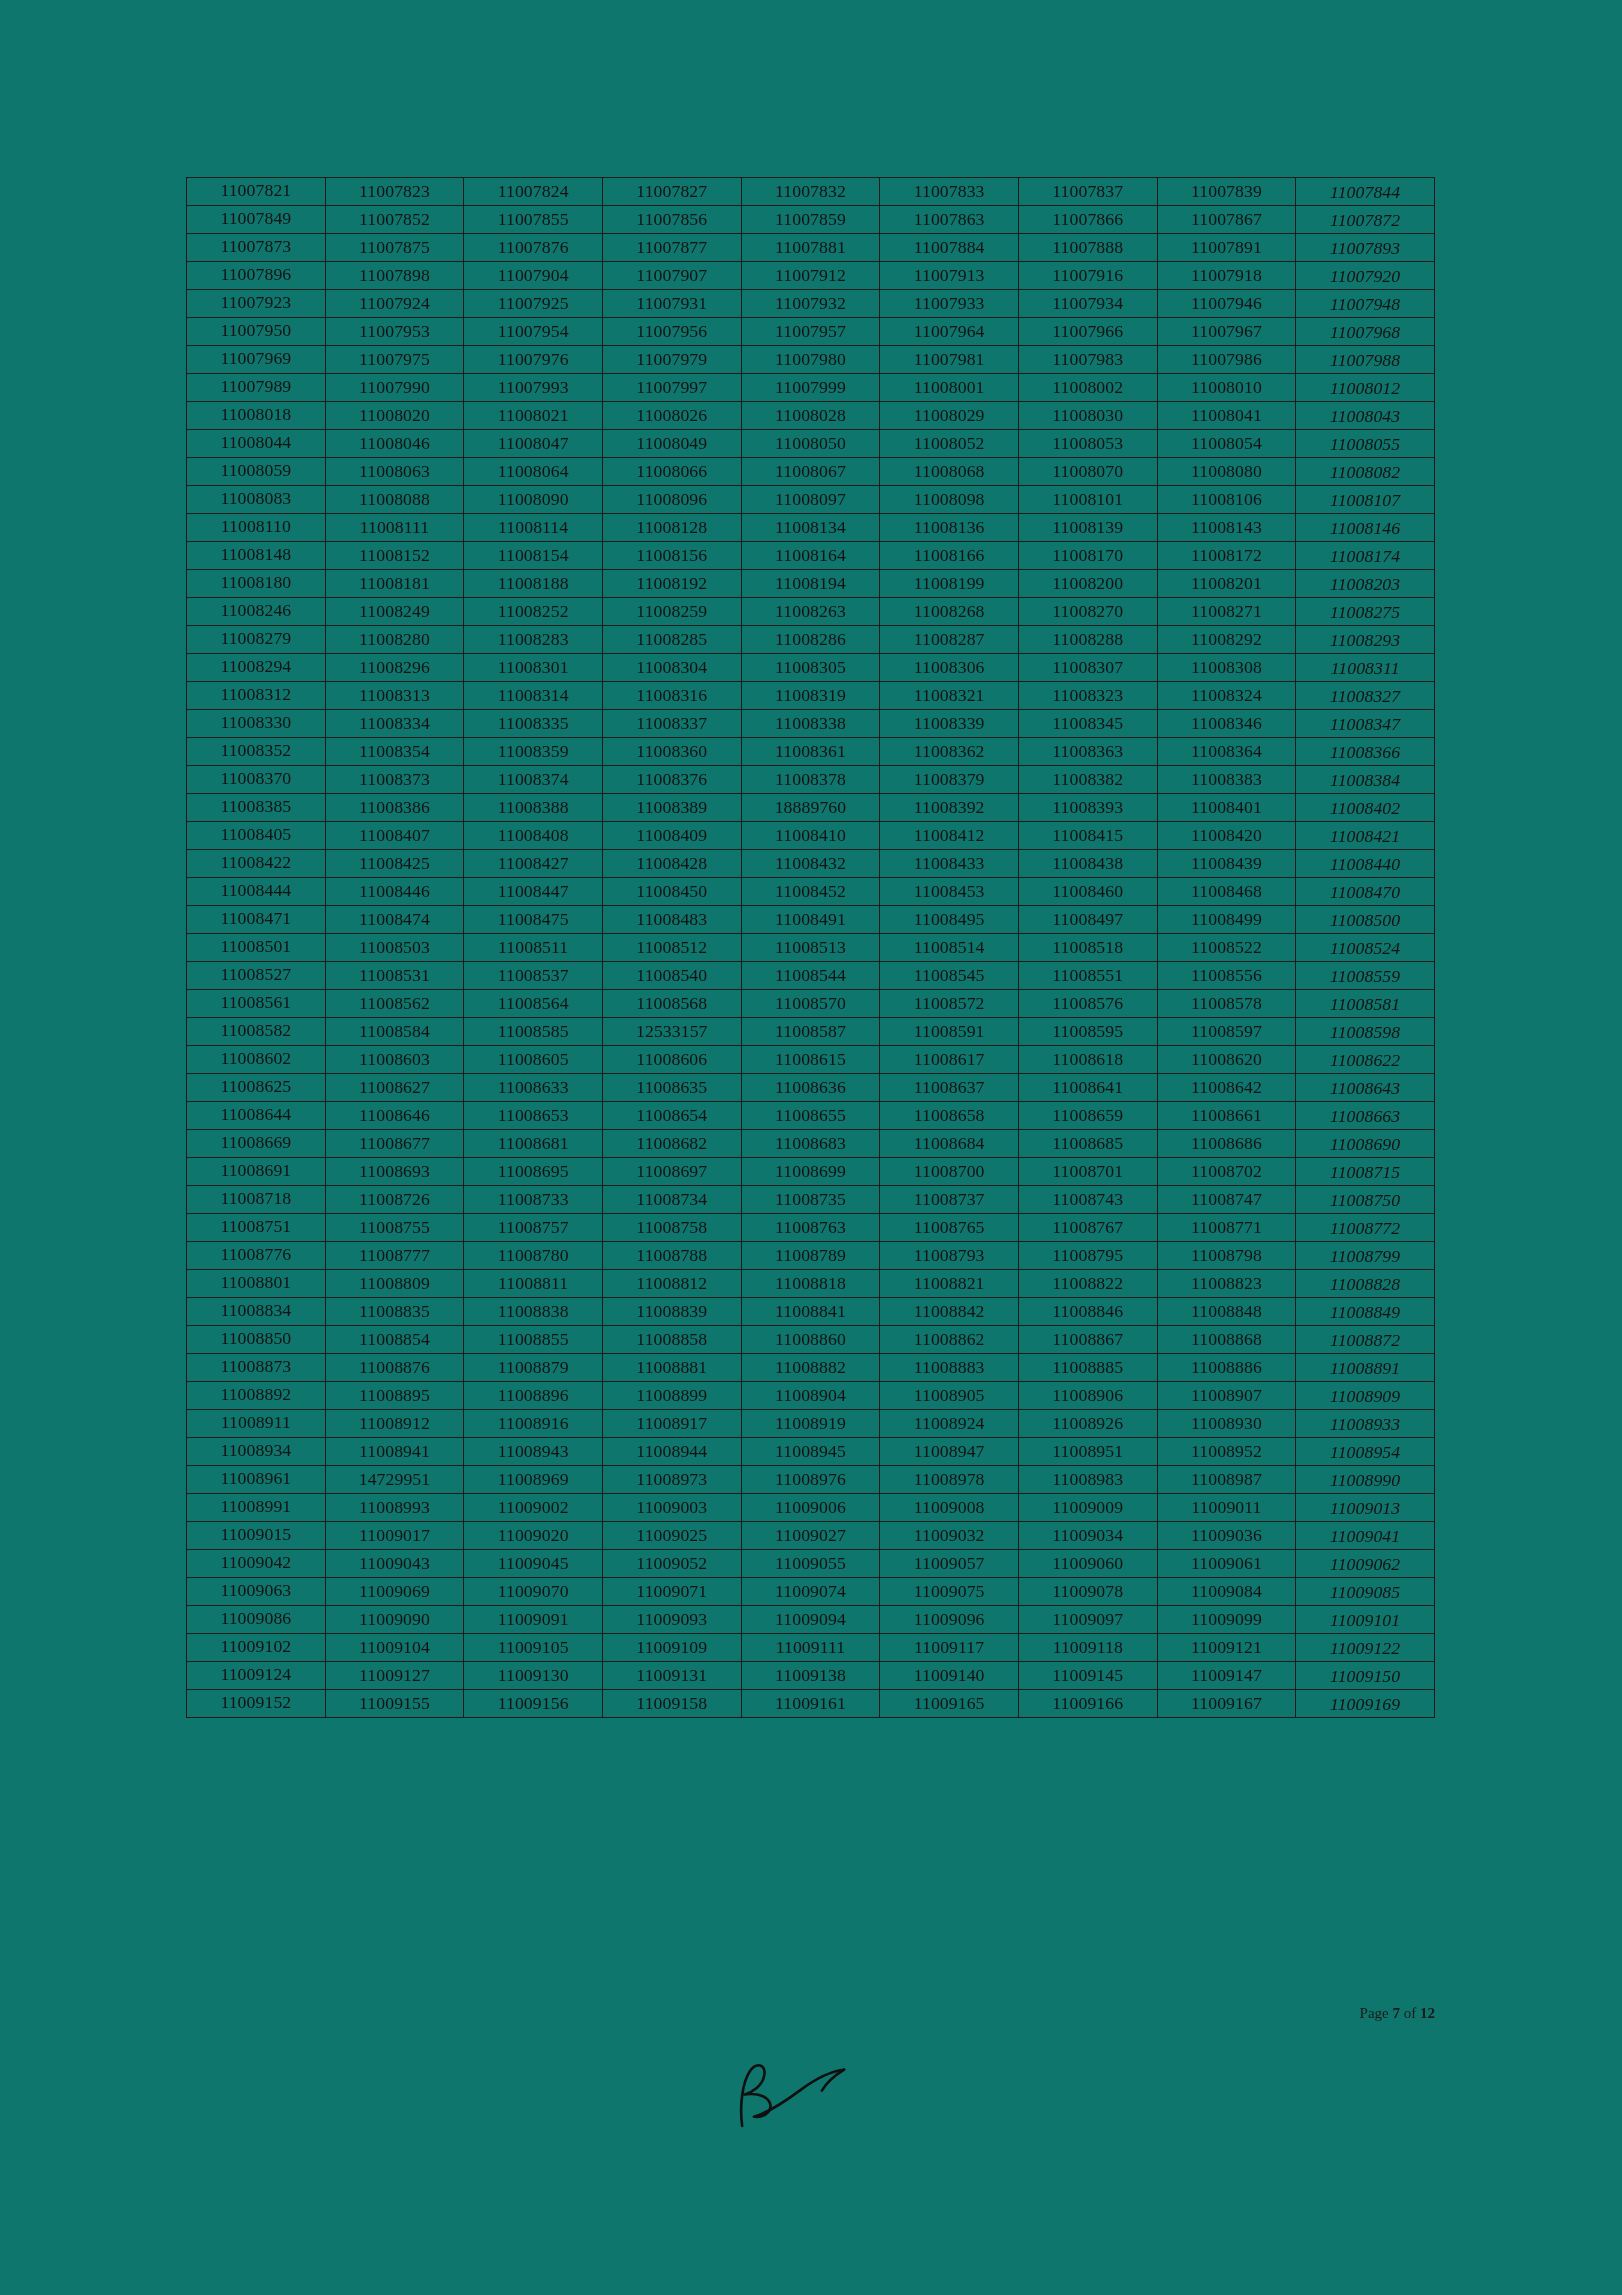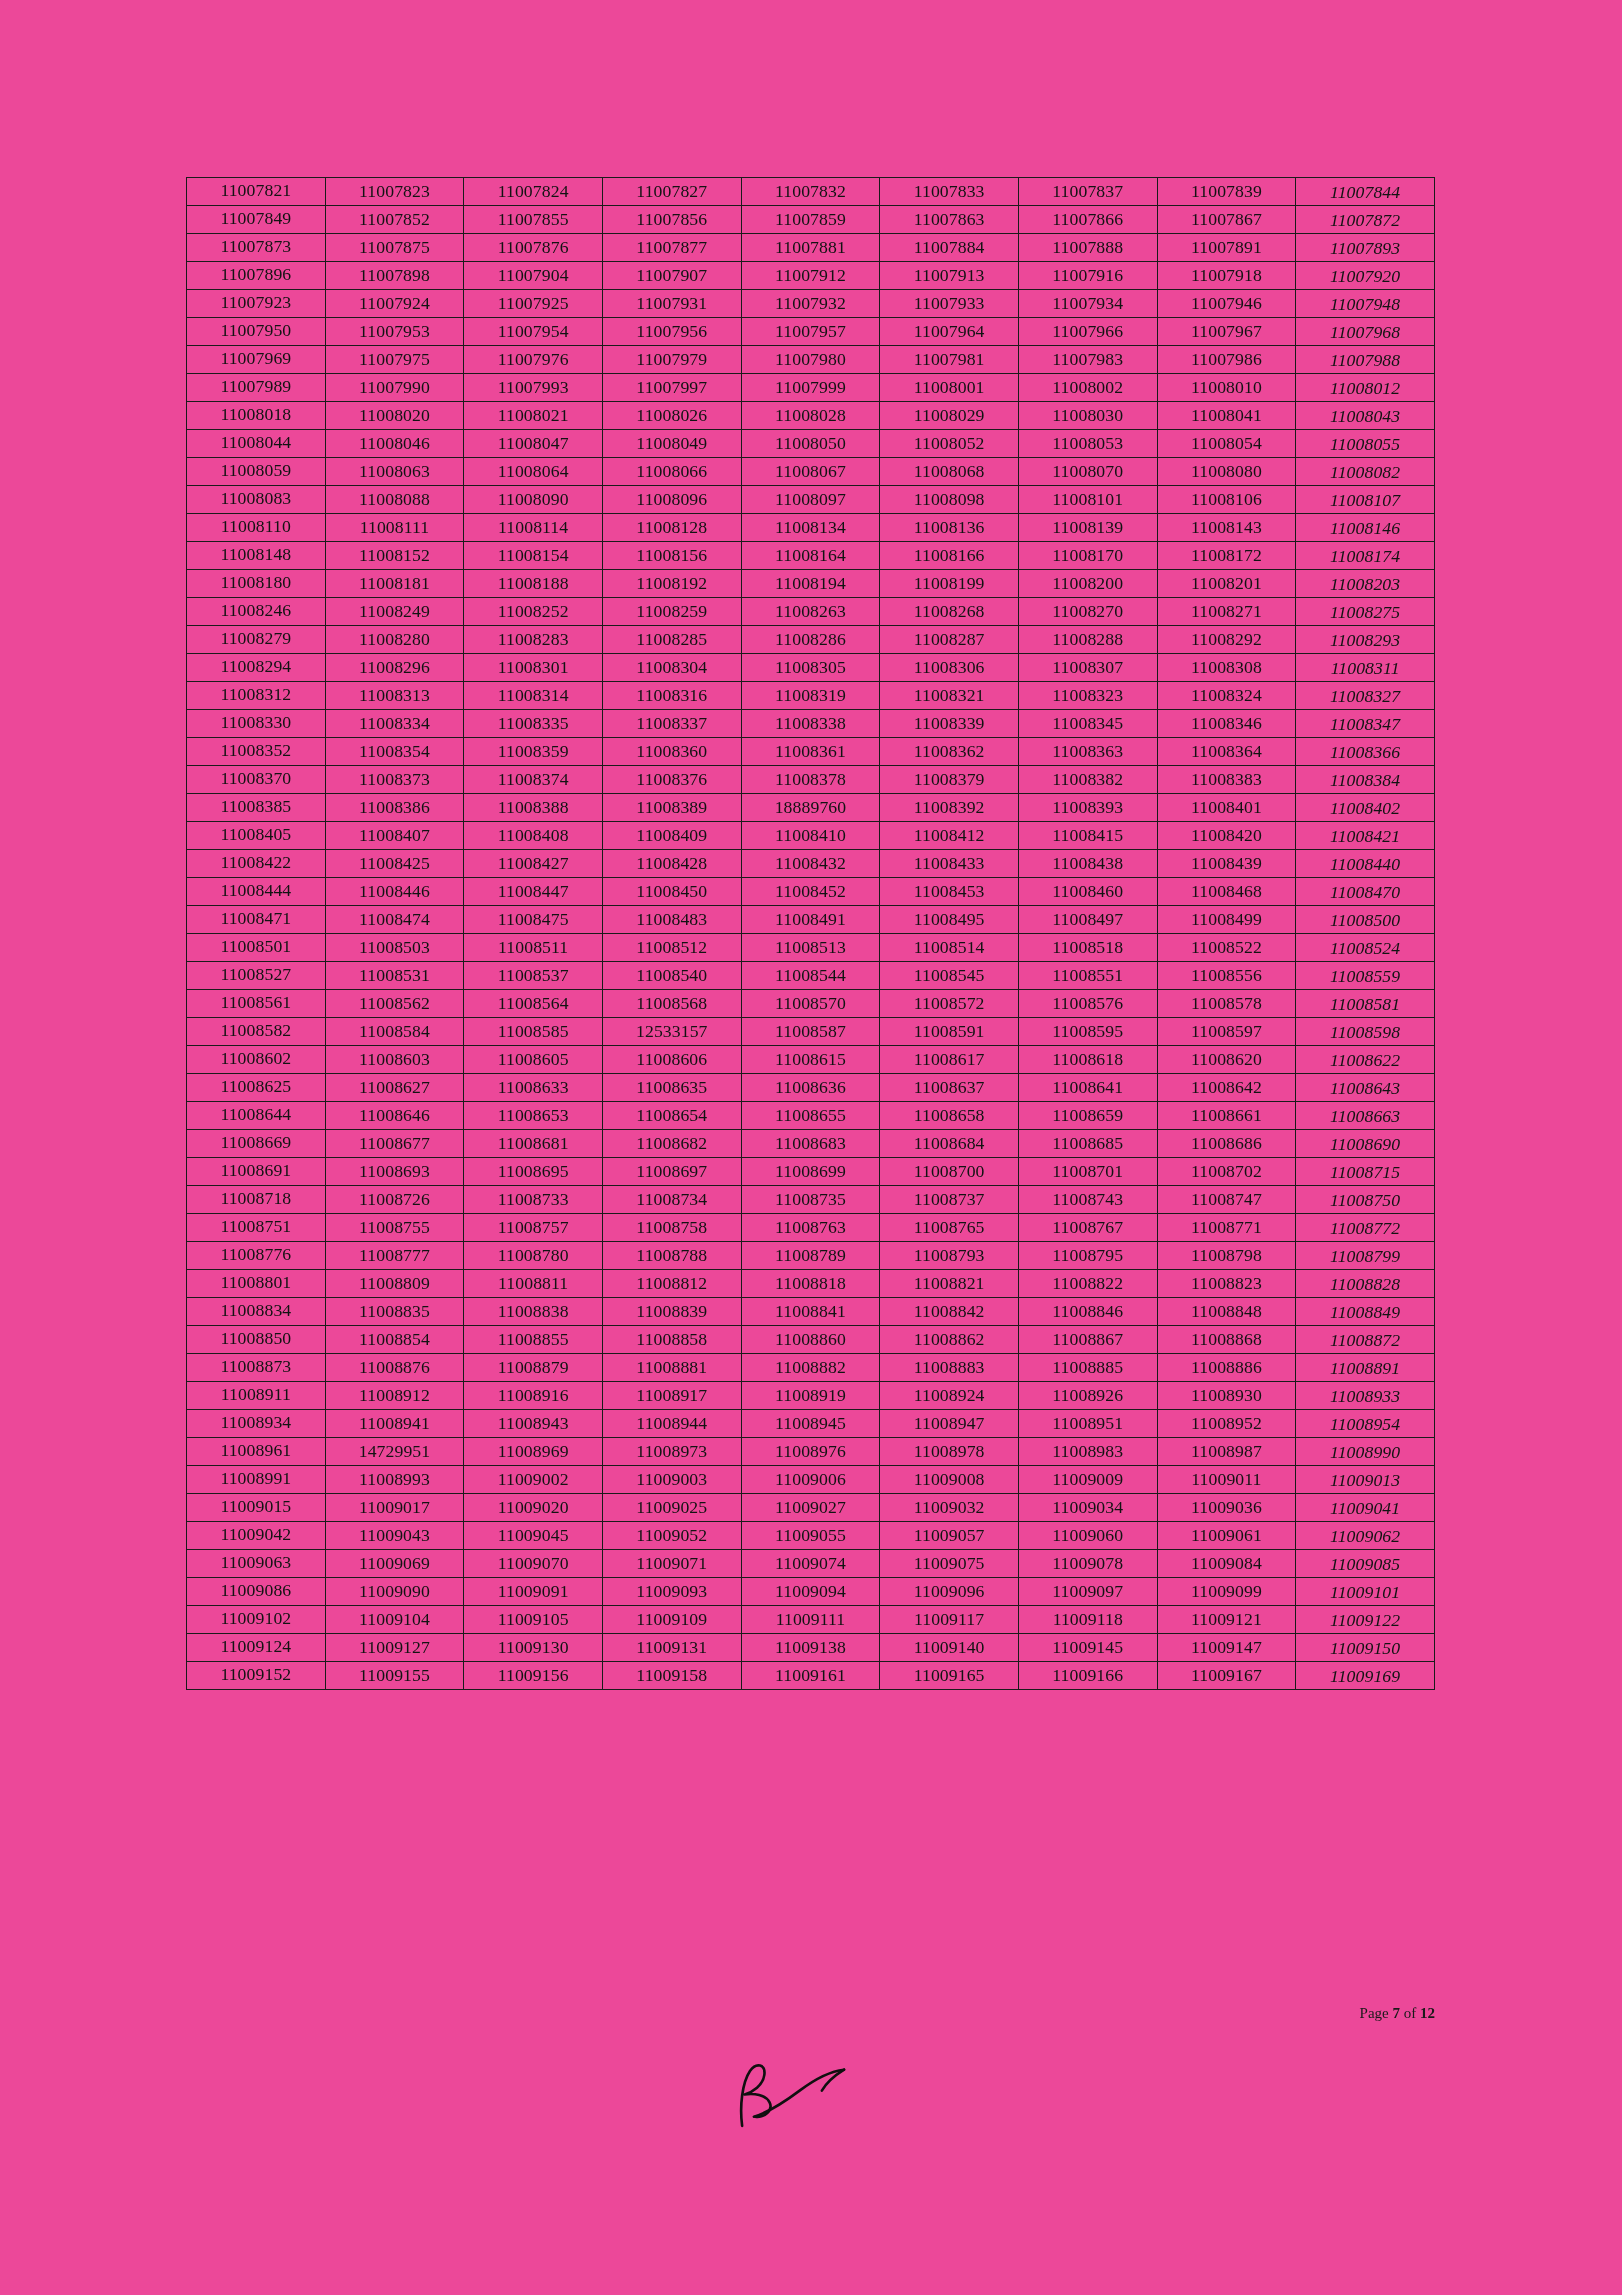--- a/index.html
+++ b/index.html
@@ -13,21 +13,21 @@
     font-family: "Liberation Serif", serif;
     color: #111111;
     position: relative;
     overflow: hidden;
   }
   .page {
     position: absolute;
     left: 0; top: 0;
     width: 1622px;
     height: 2295px;
-    background: #ec4899;
+    background: #0f766e;
   }
   .sheet {
     position: absolute;
     left: 186px;
     top: 177px;
     width: 1249px;
   }
   table.roll-table {
     border-collapse: collapse;
     width: 1249px;
@@ -544,20 +544,31 @@
           <tr>
             <td class="c0">11008873</td>
             <td class="c1">11008876</td>
             <td class="c2">11008879</td>
             <td class="c3">11008881</td>
             <td class="c4">11008882</td>
             <td class="c5">11008883</td>
             <td class="c6">11008885</td>
             <td class="c7">11008886</td>
             <td class="c8">11008891</td>
+          </tr>
+          <tr>
+            <td class="c0">11008892</td>
+            <td class="c1">11008895</td>
+            <td class="c2">11008896</td>
+            <td class="c3">11008899</td>
+            <td class="c4">11008904</td>
+            <td class="c5">11008905</td>
+            <td class="c6">11008906</td>
+            <td class="c7">11008907</td>
+            <td class="c8">11008909</td>
           </tr>
           <tr>
             <td class="c0">11008911</td>
             <td class="c1">11008912</td>
             <td class="c2">11008916</td>
             <td class="c3">11008917</td>
             <td class="c4">11008919</td>
             <td class="c5">11008924</td>
             <td class="c6">11008926</td>
             <td class="c7">11008930</td>

